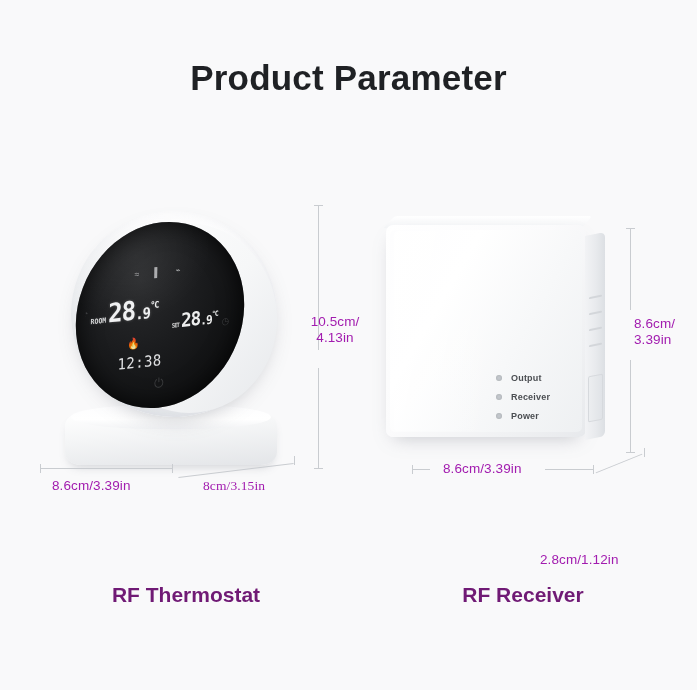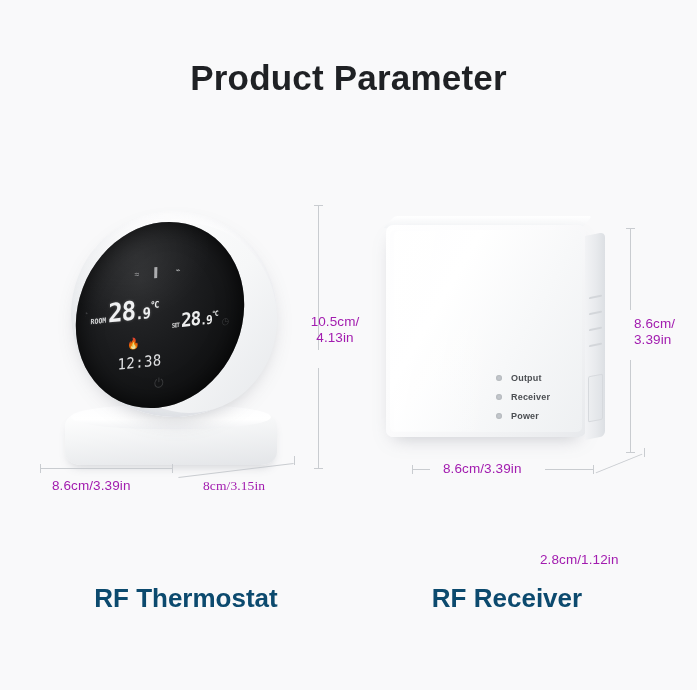--- a/index.html
+++ b/index.html
@@ -327,23 +327,23 @@
   .led-label {
     font-size: 9px;
     font-weight: bold;
     color: #4b4e52;
     letter-spacing: .2px;
   }
 
   
   .caption {
     position: absolute;
-    font-size: 26px;
+    font-size: 21px;
     font-weight: bold;
-    color: #0c4a6e;
+    color: #701a75;
     text-align: center;
   }
 </style>
 </head>
 <body>
 
 <div class="page-title">Product Parameter</div>
 
 <div class="thermo-wrap">
 
@@ -437,13 +437,13 @@
 <div class="dim-line-h" style="left:545px; top:469px; width:48px;"></div>
 <div class="tick-h" style="left:412px; top:465px;"></div>
 <div class="tick-h" style="left:593px; top:465px;"></div>
 <div class="dim" style="left:443px; top:461px;">8.6cm/3.39in</div>
 
 <div class="dim-line-h" style="left:594px; top:463px; width:50px; transform:rotate(-22deg);"></div>
 <div class="tick-h" style="left:644px; top:448px;"></div>
 <div class="dim" style="left:540px; top:508px;margin-top:44px;">2.8cm/1.12in</div>
 
 <div class="caption" style="left:55px; top:583px; width:262px;">RF Thermostat</div>
-<div class="caption" style="left:376px; top:583px; width:262px;">RF Receiver</div>
+<div class="caption" style="left:392px; top:583px; width:262px;">RF Receiver</div>
 
 </body></html>

